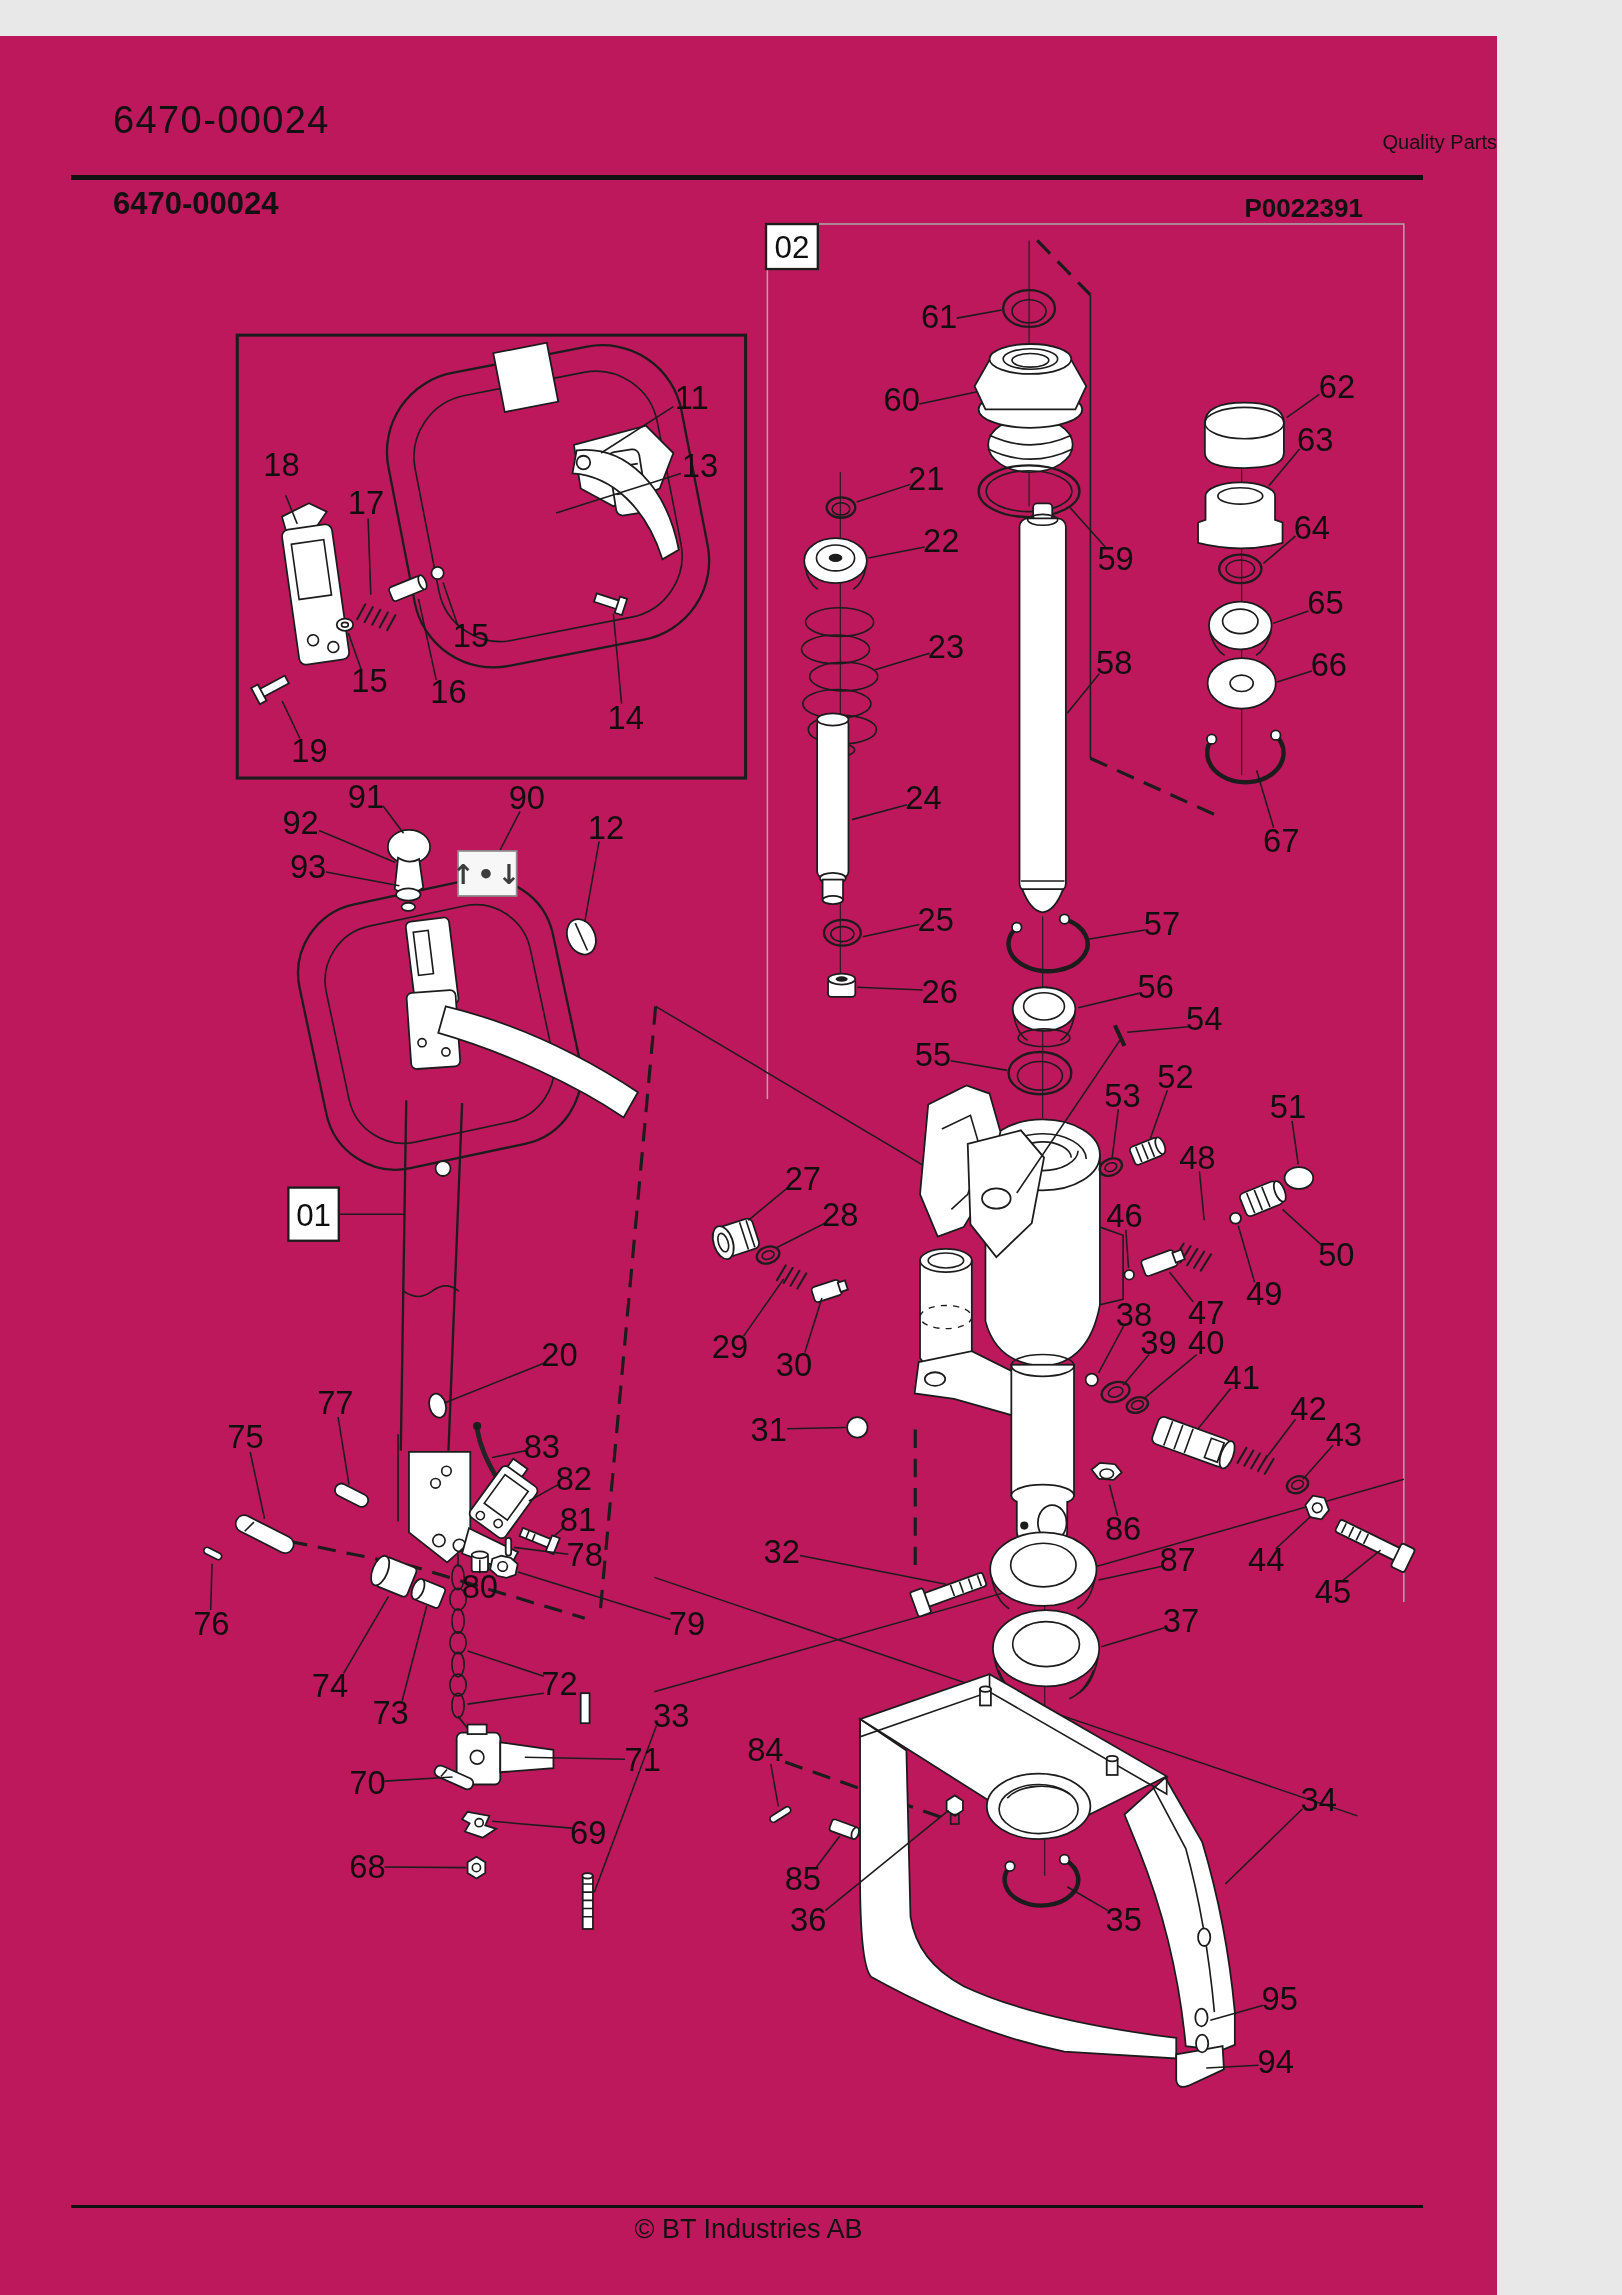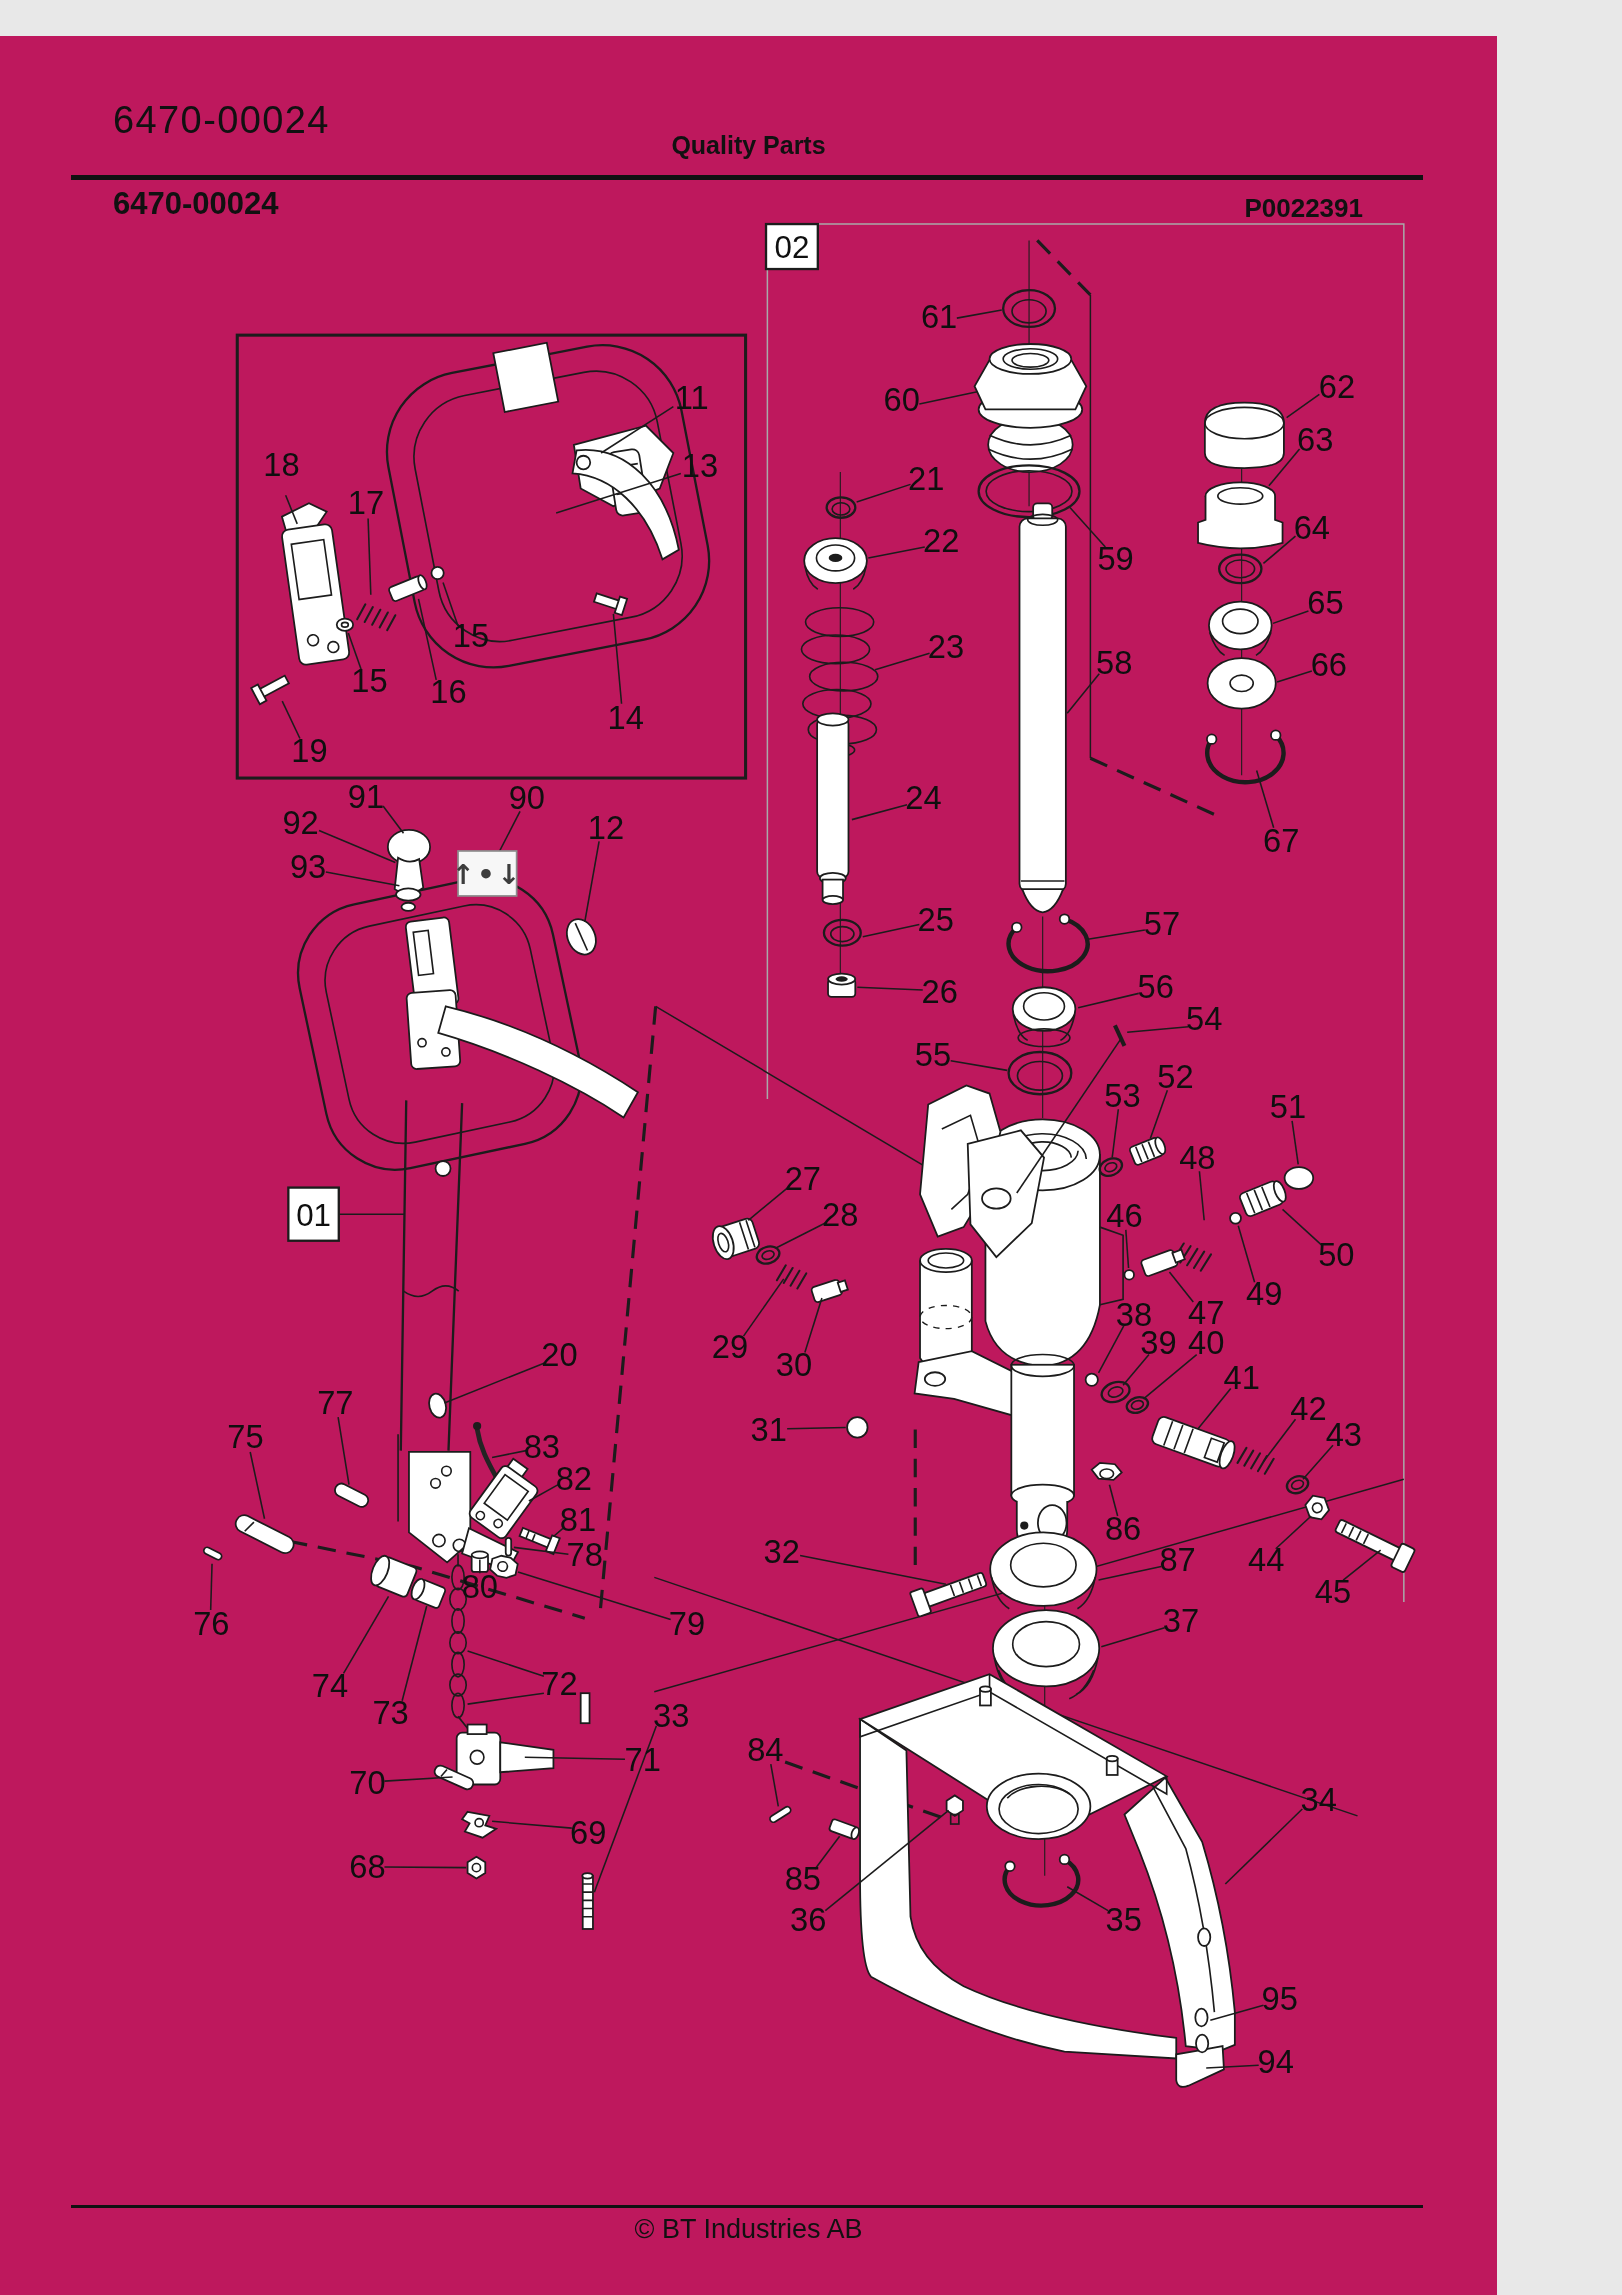--- a/index.html
+++ b/index.html
@@ -1,20 +1,20 @@
 <!DOCTYPE html>
 <html style="font-size:11px"><head>
 <meta charset="utf-8">
 <style>
   html,body{margin:0;padding:0;background:#e8e8e8;}
   .sheet{position:relative;width:1497px;height:2295px;background:#be185d;overflow:hidden;
          font-family:"Liberation Sans",sans-serif;color:#111;margin-top:36px;}
   .sheet > div{position:absolute;white-space:nowrap;}
   .h1{left:113px;top:63px;font-size:38px;font-weight:400;letter-spacing:1.4px;}
-  .title{left:0;right:0;top:95px;text-align:center;font-size:25px;font-weight:700;}
+  .title{left:0;right:0;top:95px;text-align:right;font-size:20px;font-weight:400;}
   .rule{background:#111;}
   .rule-top{left:71px;right:74px;top:139px;height:4.8px;}
   .h2{left:113px;top:150px;font-size:31px;font-weight:700;}
   .code{right:134px;top:157px;font-size:26px;font-weight:700;}
   .rule-bottom{left:71px;right:74px;top:2169px;height:2.7px;}
   .footer{left:0;right:0;top:2178px;text-align:center;font-size:27px;font-weight:400;}
   svg{position:absolute;left:0;top:0;}
   .p{fill:#fff;stroke:#1c1c1c;stroke-width:2.6;}
   .o{fill:none;stroke:#1c1c1c;stroke-width:2.4;}
   .o3{fill:none;stroke:#1c1c1c;stroke-width:3.4;}

